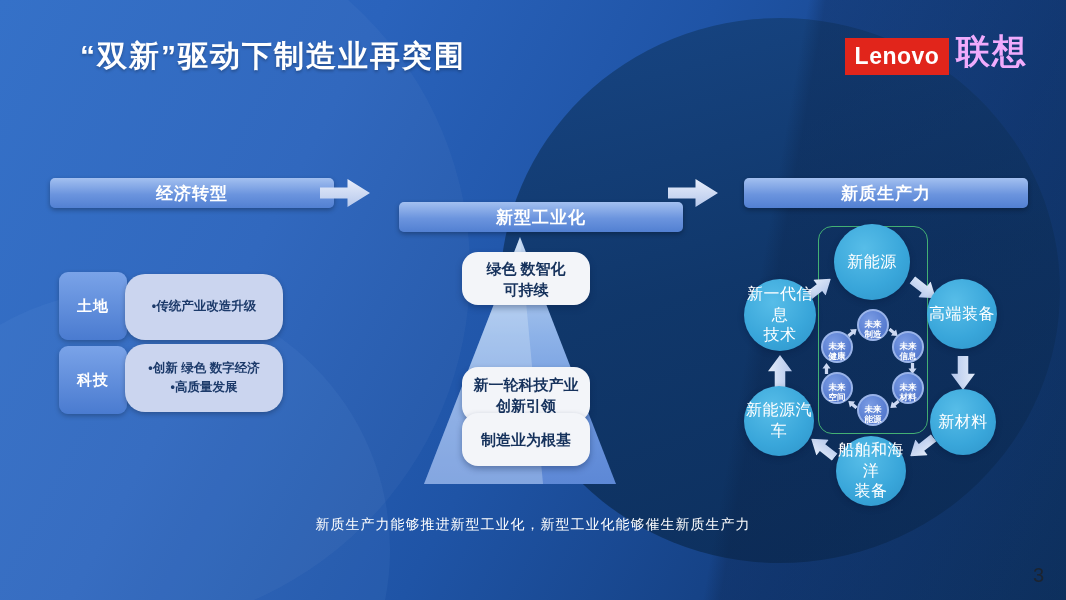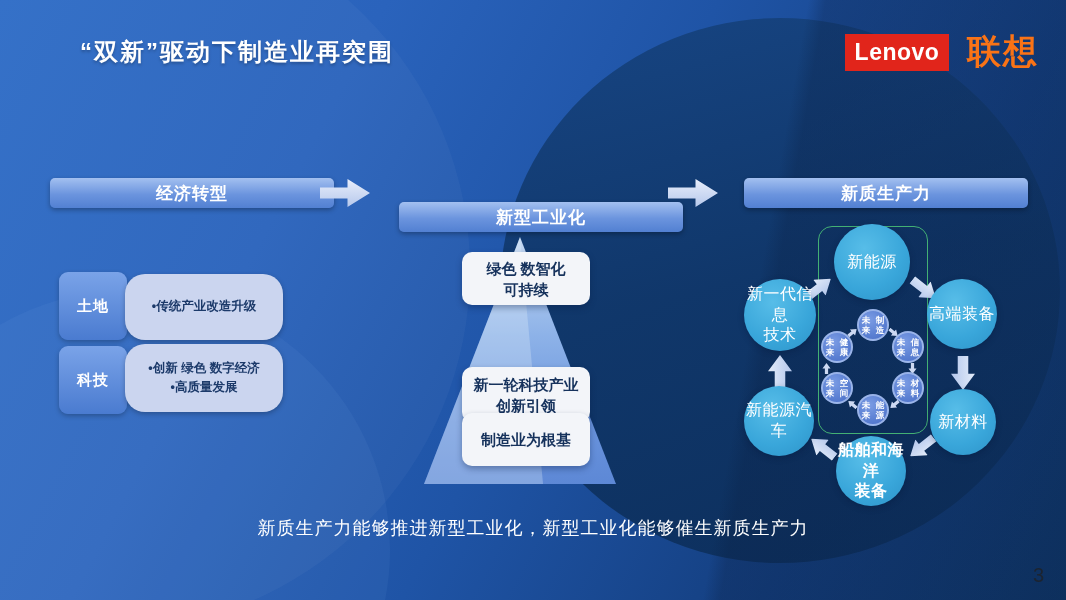--- a/index.html
+++ b/index.html
@@ -10,26 +10,26 @@
     background:linear-gradient(118deg,#2e6cc6 0%,#2a63bc 28%,#1f54a6 52%,#143f80 78%,#0e3464 100%);}
   .bg-ellipse{position:absolute;left:500px;top:18px;width:560px;height:545px;border-radius:50%;
     background:linear-gradient(170deg,#16437f 0%,#0f3566 48%,#0c2e5a 100%);opacity:.92;}
   .bg-shade-right{position:absolute;inset:0;
     background:linear-gradient(100deg,transparent 69%,rgba(10,32,68,.30) 70.5%,rgba(10,32,68,.22) 100%);}
   .deco-circle-a{position:absolute;left:-250px;top:-90px;width:720px;height:720px;border-radius:50%;
     background:rgba(255,255,255,.035);}
   .deco-circle-b{position:absolute;left:-130px;top:290px;width:520px;height:520px;border-radius:50%;
     background:rgba(140,180,235,.07);}
   
-  .title{position:absolute;left:80px;top:36px;color:#fff;font-size:24px;font-weight:bold;
+  .title{position:absolute;left:80px;top:36px;color:#fff;font-size:30px;font-weight:bold;
     letter-spacing:2px;white-space:nowrap;text-shadow:0 2px 3px rgba(0,0,0,.25);}
-  .logo{position:absolute;left:845px;top:29px;display:flex;align-items:center;}
+  .logo{position:absolute;left:845px;top:29px;display:flex;align-items:flex-end;}
   .logo-box{width:104px;height:37px;background:#e1251b;display:flex;align-items:center;justify-content:center;}
   .logo-latin{color:#fff;font-size:23px;font-weight:bold;letter-spacing:.5px;}
-  .logo-cn{margin-left:18px;color:#f97316;font-size:34px;font-weight:bold;letter-spacing:2px;}
+  .logo-cn{margin-left:7px;color:#f0abfc;font-size:34px;font-weight:bold;letter-spacing:2px;}
   
   .step{position:absolute;top:178px;width:284px;height:30px;border-radius:5px;
     background:linear-gradient(180deg,#a3c0f0 0%,#6b94de 55%,#5280d2 100%);
     color:#fff;font-size:17px;font-weight:bold;letter-spacing:1px;
     display:flex;align-items:center;justify-content:center;
     box-shadow:0 2px 5px rgba(0,0,0,.3);}
   .step1{left:50px;} .step2{left:399px;margin-top:24px;} .step3{left:744px;}
   .flow-arrow{position:absolute;top:179px;width:50px;height:28px;
     background:linear-gradient(180deg,#e8eefb 0%,#b6c8ec 100%);
     clip-path:polygon(0 30%,55% 30%,55% 0,100% 50%,55% 100%,55% 70%,0 70%);}
@@ -45,67 +45,67 @@
     color:#1c3a6a;font-size:12.5px;font-weight:bold;line-height:1.55;text-align:center;
     display:flex;flex-direction:column;align-items:center;justify-content:center;
     box-shadow:0 2px 5px rgba(0,0,0,.25);}
   .fc1{top:274px;height:66px;} .fc2{top:344px;height:68px;}
   
   .pyr-tri{position:absolute;left:424px;top:237px;width:192px;height:247px;
     clip-path:polygon(50% 0,100% 100%,0 100%);
     background:linear-gradient(180deg,#c5d9f2 0%,#8db2e8 40%,#6a94dc 75%,#5d88d6 100%);}
   .pyr-tri-hl{position:absolute;left:424px;top:237px;width:192px;height:247px;
     clip-path:polygon(50% 0,62% 100%,0 100%);background:rgba(235,243,252,.28);}
-  .pyr-box{position:absolute;left:462px;width:128px;border-radius:10px;background:#f3f5f9;
+  .pyr-box{position:absolute;left:462px;width:128px;border-radius:16px;background:#f3f5f9;
     color:#16325c;font-size:15px;font-weight:bold;line-height:1.4;text-align:center;
     display:flex;flex-direction:column;align-items:center;justify-content:center;
     box-shadow:0 3px 6px rgba(10,30,70,.35);}
   .pb1{top:252px;height:53px;} .pb2{top:331px;height:55px;margin-top:36px;} .pb3{top:413px;height:53px;}
   
   .green-frame{position:absolute;left:818px;top:226px;width:108px;height:206px;
     border:1.5px solid #43b074;border-radius:14px;}
   .ocircle{position:absolute;border-radius:50%;
     background:radial-gradient(circle at 40% 32%,#57bde8 0%,#39a6da 58%,#2d93c8 100%);
     color:#fff;font-size:16px;line-height:1.3;text-align:center;letter-spacing:.5px;
     display:flex;flex-direction:column;align-items:center;justify-content:center;
     box-shadow:0 2px 6px rgba(0,20,50,.3);}
   .oc0{left:834px;top:224px;width:76px;height:76px;}
   .oc1{left:927px;top:279px;width:70px;height:70px;}
   .oc2{left:930px;top:389px;width:66px;height:66px;}
-  .oc3{left:836px;top:436px;width:70px;height:70px;font-weight:bold;}
+  .oc3{left:836px;top:436px;width:70px;height:70px;}
   .oc4{left:744px;top:386px;width:70px;height:70px;}
   .oc5{left:744px;top:279px;width:72px;height:72px;}
   .oarrow{position:absolute;width:30px;height:20px;
     background:linear-gradient(180deg,#e3ecfa 0%,#b4c7ec 100%);
     clip-path:polygon(0 28%,52% 28%,52% 0,100% 50%,52% 100%,52% 72%,0 72%);}
   .oarrow-lg{width:34px;height:24px;}
   .oa1{left:804px;top:278px;transform:rotate(-38deg);}
   .oa2{left:909px;top:279px;transform:rotate(38deg);}
   .oa3{left:946px;top:361px;transform:rotate(90deg);}
   .oa4{left:907px;top:437px;transform:rotate(142deg);}
   .oa5{left:808px;top:438px;transform:rotate(218deg);}
   .oa6{left:763px;top:360px;transform:rotate(270deg);}
   .icircle{position:absolute;width:32px;height:32px;border-radius:50%;box-sizing:border-box;
     background:radial-gradient(circle at 38% 32%,#7b9ce4 0%,#5a7fd2 60%,#4b6ec6 100%);
     border:2px solid rgba(175,197,240,.75);
     color:#fff;font-size:8.5px;font-weight:bold;line-height:1.2;text-align:center;
-    display:flex;align-items:center;justify-content:space-between;}
+    display:flex;flex-direction:column;align-items:center;justify-content:flex-end;}
   .ic0{left:857px;top:309px;} .ic1{left:892px;top:331px;} .ic2{left:892px;top:372px;}
   .ic3{left:857px;top:394px;} .ic4{left:821px;top:372px;} .ic5{left:821px;top:331px;}
   .iarrow{position:absolute;width:11px;height:9px;background:#cdd9f2;
     clip-path:polygon(0 32%,50% 32%,50% 5%,100% 50%,50% 95%,50% 68%,0 68%);}
   .ia1{left:888px;top:328px;transform:rotate(40deg);}
   .ia2{left:907px;top:364px;transform:rotate(90deg);}
   .ia3{left:889px;top:400px;transform:rotate(140deg);}
   .ia4{left:847px;top:400px;transform:rotate(220deg);}
   .ia5{left:821px;top:364px;transform:rotate(270deg);}
   .ia6{left:847px;top:328px;transform:rotate(320deg);}
   
   .footer-text{position:absolute;left:0;top:516px;width:100%;text-align:center;
-    color:#fff;font-size:18px;letter-spacing:1px;}
+    color:#fff;font-size:14px;letter-spacing:1px;}
   .page-num{position:absolute;right:22px;top:564px;color:#1c2430;font-size:20px;}
 </style>
 </head>
 <body>
 
 <div class="slide">
 
   <div class="bg-base"></div>
   <div class="deco-circle-a"></div>
   <div class="deco-circle-b"></div>

